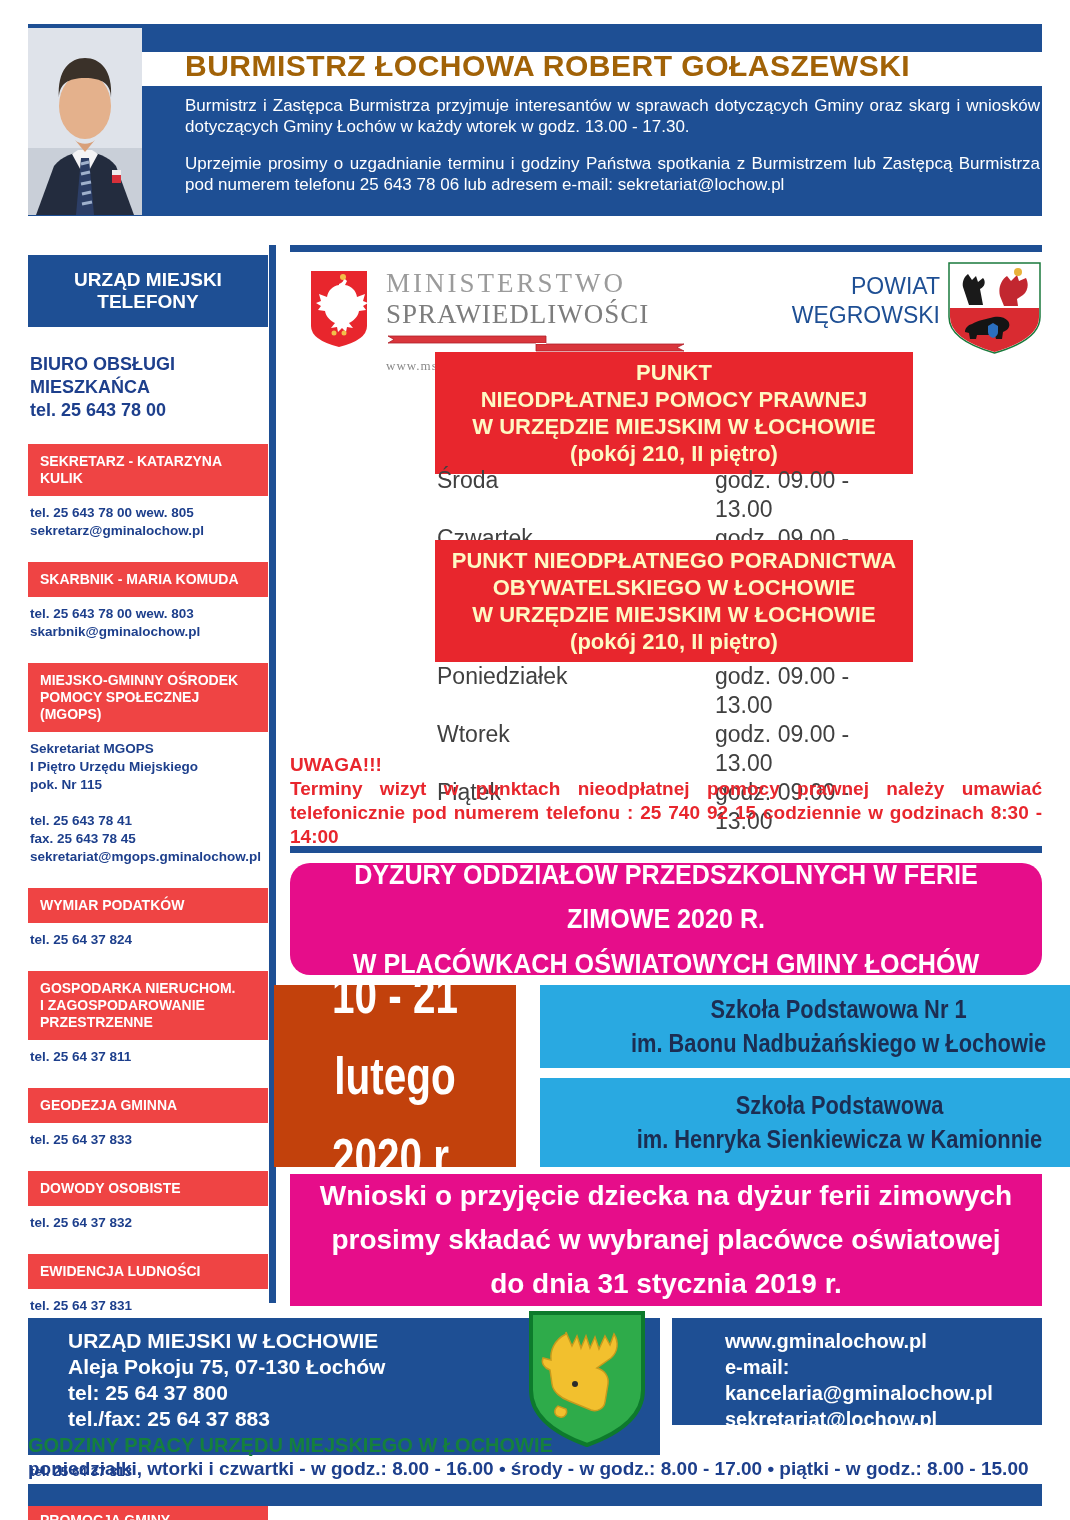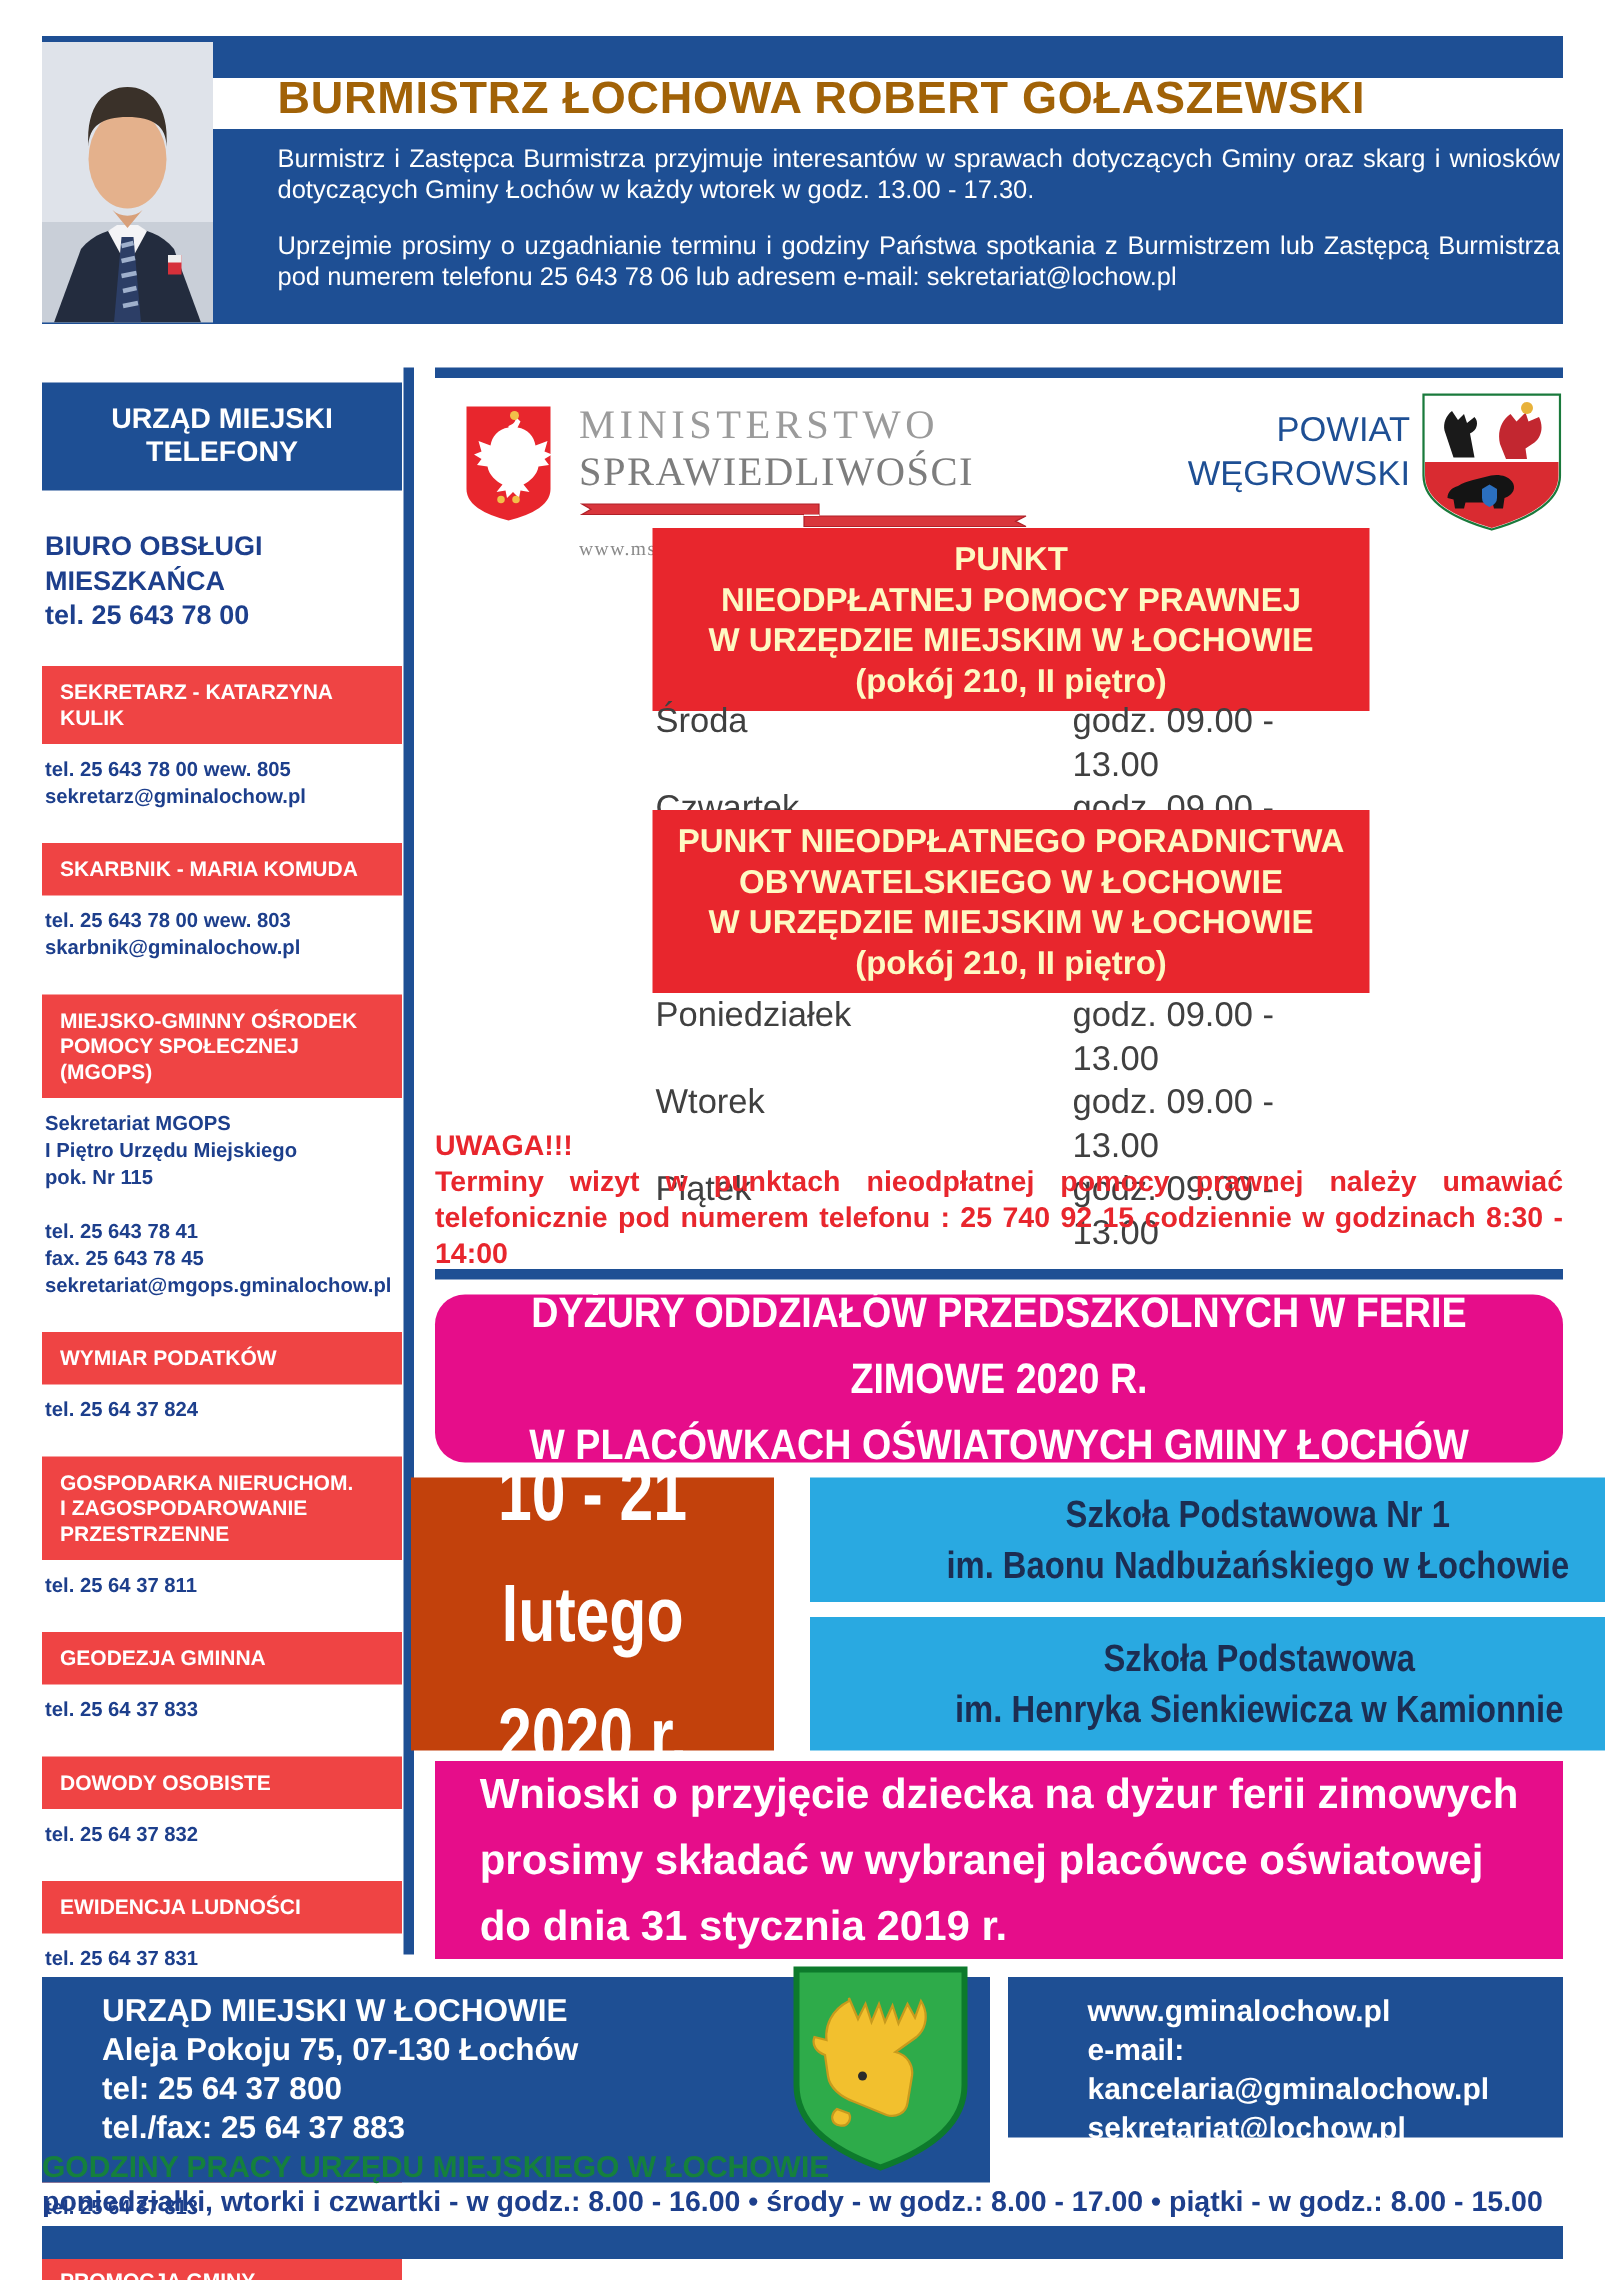--- a/index.html
+++ b/index.html
@@ -64,21 +64,21 @@
             display:flex;align-items:center;justify-content:center;}
   .date-text{color:#fff;font-weight:bold;font-size:46px;line-height:72px;text-align:center;
              white-space:pre-line;transform:scale(.88,1.12);}
   .cyan-box{position:absolute;left:540px;width:598px;background:#29a9e1;
             display:flex;align-items:center;justify-content:center;}
   .cyan-1{top:985px;height:83px;} .cyan-2{top:1078px;height:89px;}
   .cyan-text{color:#1c2d52;font-weight:bold;font-size:23px;line-height:31px;text-align:center;
              white-space:pre-line;transform:scale(.95,1.1);}
   .pink-note{position:absolute;left:290px;top:1174px;width:752px;height:132px;background:#e60d8a;
              display:flex;align-items:center;justify-content:center;}
-  .pink-note-text{color:#fff;font-weight:bold;font-size:28px;line-height:44px;text-align:left;
+  .pink-note-text{color:#fff;font-weight:bold;font-size:28px;line-height:44px;text-align:center;
                   white-space:pre-line;}
 
   
   .foot-left{position:absolute;left:28px;top:1318px;width:632px;height:137px;background:#1e4f94;}
   .foot-left-text{margin:10px 0 0 40px;color:#fff;font-weight:bold;font-size:21px;
                   line-height:26px;white-space:pre-line;}
   .foot-right{position:absolute;left:672px;top:1318px;width:370px;height:107px;background:#1e4f94;}
   .foot-right-text{margin:10px 0 0 53px;color:#fff;font-weight:bold;font-size:20px;
                    line-height:26px;white-space:pre-line;}
   .moose-crest{position:absolute;left:528px;top:1310px;width:118px;height:138px;}

